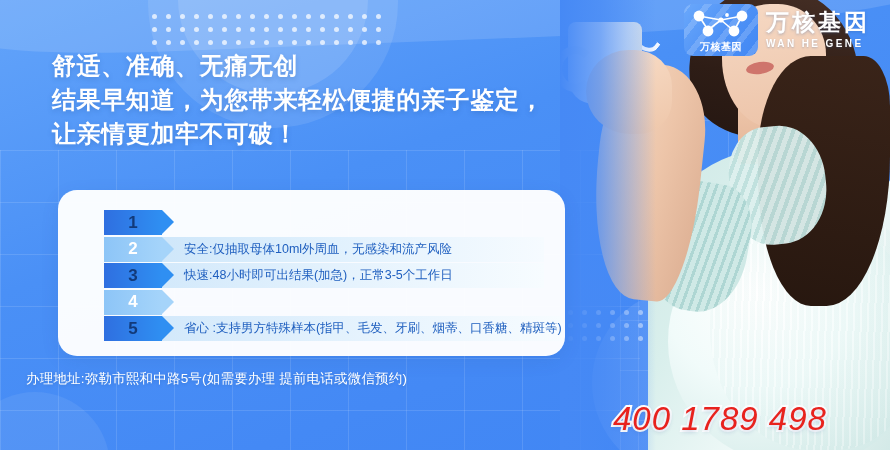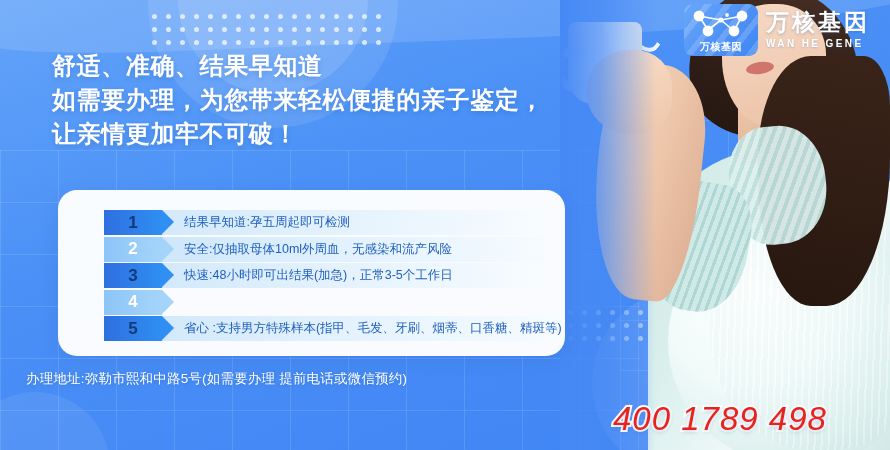--- a/index.html
+++ b/index.html
@@ -439,32 +439,31 @@
       </svg>
       <div class="mini-cn">万核基因</div>
     </div>
     <div class="logo-text">
       <span class="logo-cn">万核基因</span>
       <span class="logo-en">WAN HE GENE</span>
     </div>
   </div>
 
   <div class="headline">
-    <div>舒适、准确、结果早知道</div>
-    <div>如需要办理，为您带来轻松便捷的亲子鉴定，</div>
+    <div>舒适、准确、无痛无创</div>
+    <div>结果早知道，为您带来轻松便捷的亲子鉴定，</div>
     <div>让亲情更加牢不可破！</div>
   </div>
 
   <div class="card">
     <div class="rows" id="feature-rows">
         <div class="row row-odd">
           <div class="num">
             <span>1</span>
           </div>
-          <div class="label">结果早知道:孕五周起即可检测</div>
         </div>
         <div class="row row-even">
           <div class="num">
             <span>2</span>
           </div>
           <div class="label">安全:仅抽取母体10ml外周血，无感染和流产风险</div>
         </div>
         <div class="row row-odd">
           <div class="num">
             <span>3</span>

